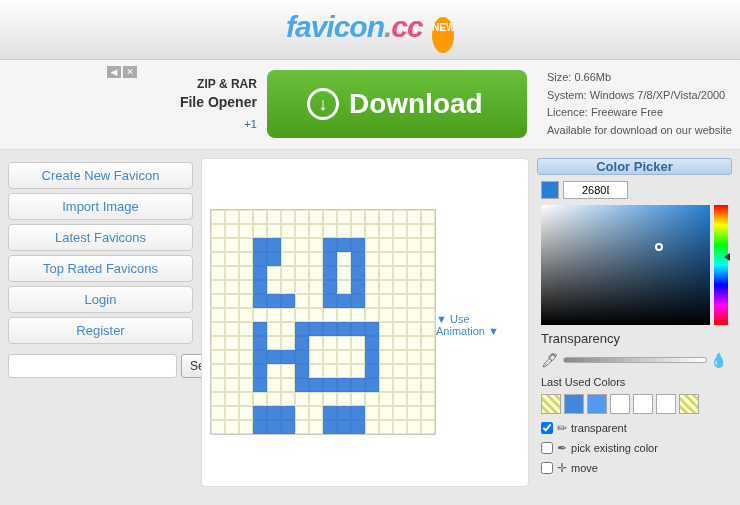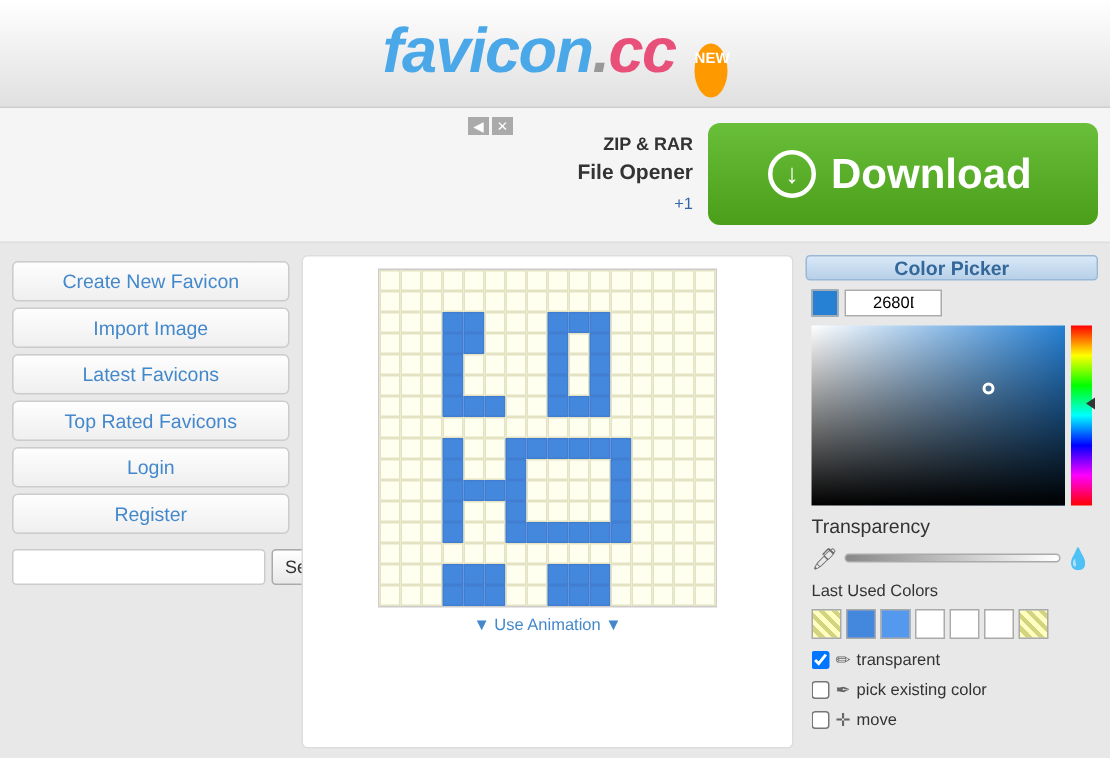--- a/index.html
+++ b/index.html
@@ -12,21 +12,21 @@
     }
 
     
     .header {
       background: linear-gradient(to bottom, #ffffff, #e0e0e0);
       text-align: center;
       padding: 10px 0 6px;
       border-bottom: 1px solid #ccc;
     }
     .logo-text {
-      font-size: 42px;
+      font-size: 30px;
       font-weight: bold;
       font-style: italic;
       letter-spacing: -1px;
     }
     .logo-favicon { color: #4aa8e8; }
     .logo-dot { color: #999; }
     .logo-cc { color: #e8507a; }
     .logo-badge {
       display: inline-block;
       background: #f90;
@@ -164,21 +164,21 @@
       color: #333;
     }
 
     
     .canvas-area {
       flex: 1;
       background: white;
       border: 1px solid #ddd;
       border-radius: 4px;
       display: flex;
-      flex-direction: column;
+      flex-direction: row;
       align-items: center;
       padding: 8px;
     }
     .favicon-grid {
       display: grid;
       grid-template-columns: repeat(16, 14px);
       grid-template-rows: repeat(16, 14px);
       gap: 0;
       border: 1px solid #ccc;
     }
@@ -356,20 +356,26 @@
   </div>
   <div class="ad-left">
     <div style="font-size:12px; color:#333; font-weight:bold;">ZIP &amp; RAR</div>
     <div style="font-size:14px; color:#333; font-weight:bold;">File Opener</div>
     <div style="color:#3366aa; font-size:11px; margin-top:4px; cursor:pointer;">+1</div>
   </div>
   <button class="download-btn">
     <div class="download-icon">↓</div>
     <span>Download</span>
   </button>
+  <div class="ad-right">
+    <div>Size: 0.66Mb</div>
+    <div>System: Windows 7/8/XP/Vista/2000</div>
+    <div>Licence: Freeware Free</div>
+    <div>Available for download on our website</div>
+  </div>
 </div>
 
 <div class="main">
 
   <div class="sidebar">
     <a class="sidebar-link">Create New Favicon</a>
     <a class="sidebar-link">Import Image</a>
     <a class="sidebar-link">Latest Favicons</a>
     <a class="sidebar-link">Top Rated Favicons</a>
     <a class="sidebar-link">Login</a>

